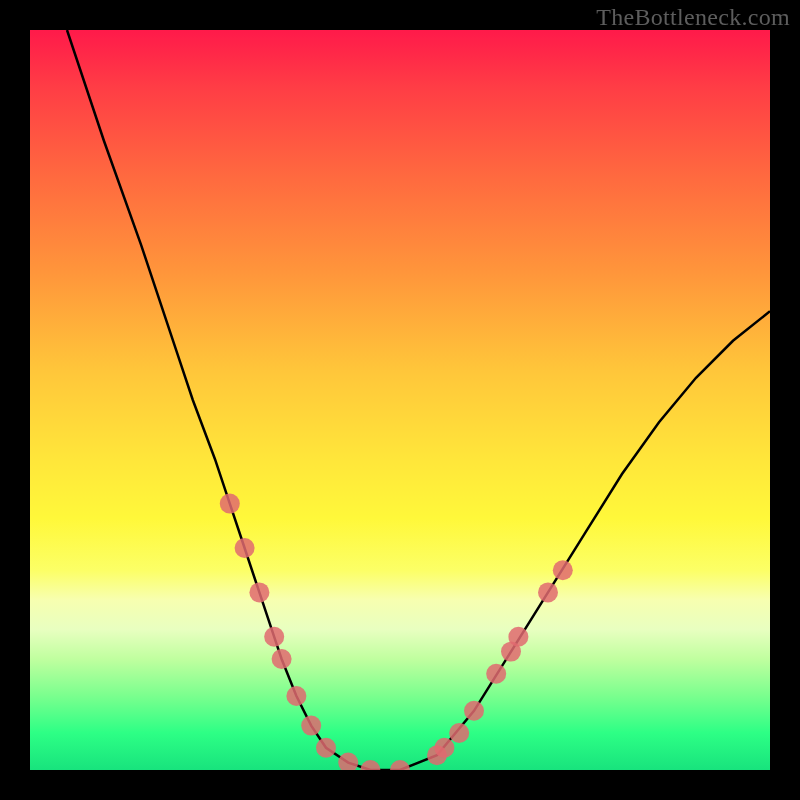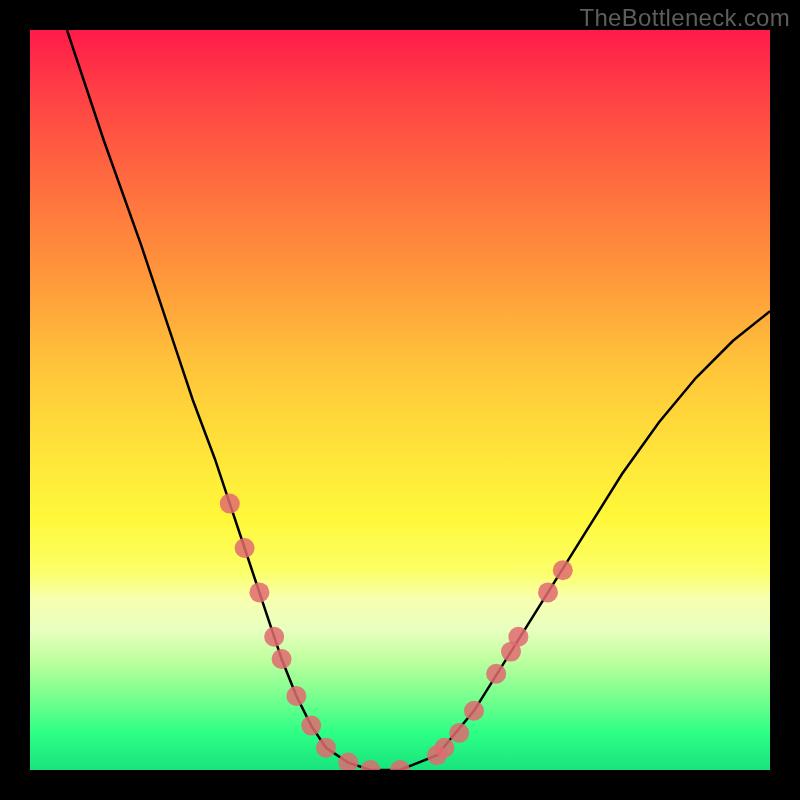--- a/index.html
+++ b/index.html
@@ -11,20 +11,21 @@
     background: #000;
     font-family: Arial, Helvetica, sans-serif;
   }
   .frame {
     position: absolute;
     top: 0;
     left: 0;
     width: 800px;
     height: 800px;
     background: #000;
+    font-family: Liberation Serif, serif;
   }
   .plot {
     position: absolute;
     top: 30px;
     left: 30px;
     width: 740px;
     height: 740px;
     background: linear-gradient(
       to bottom,
       #ff1a4a 0%,

